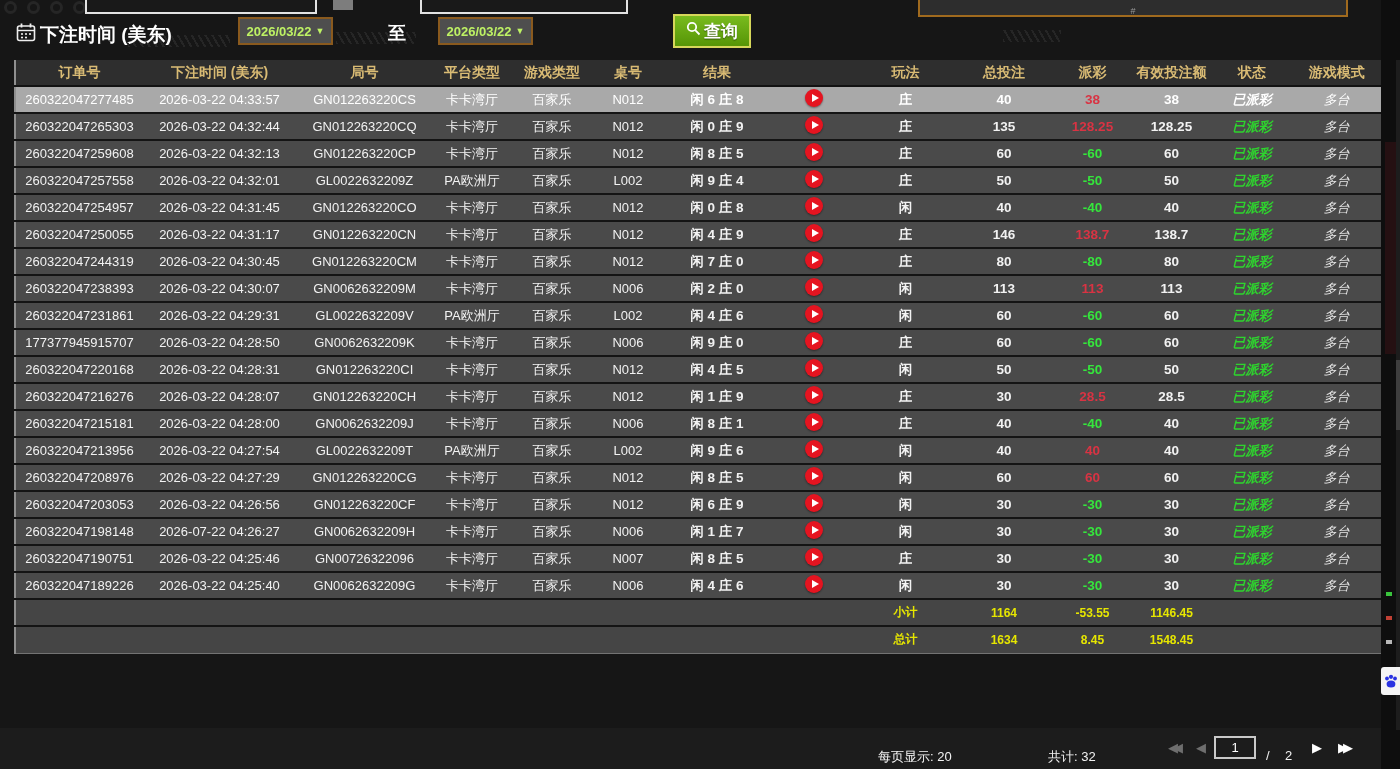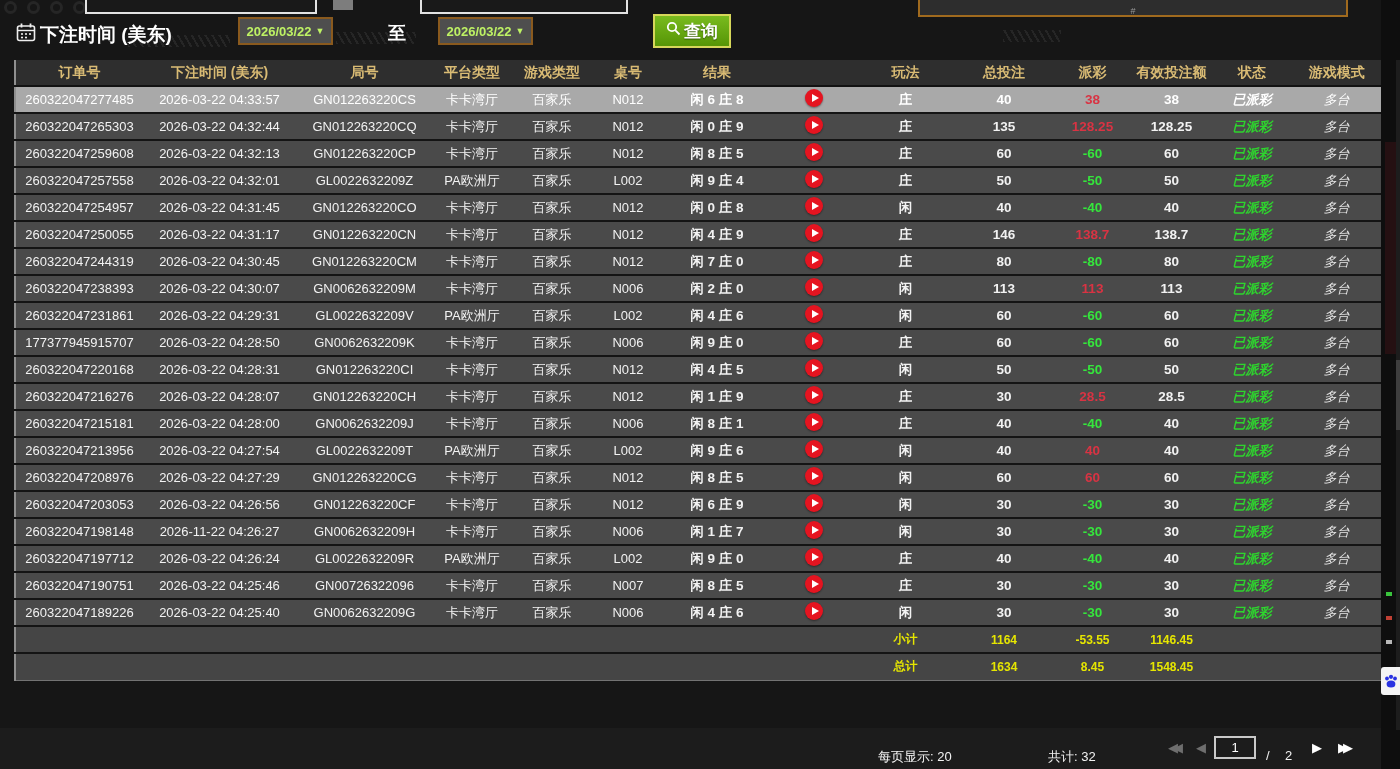--- a/index.html
+++ b/index.html
@@ -20,21 +20,21 @@
   .cut-check{position:absolute;left:333px;top:-8px;width:20px;height:18px;background:#7d7d7d;}
   .cut-select{position:absolute;left:918px;top:-13px;width:430px;height:30px;border:2px solid #a06a1e;background:#2d2d2d;color:#999;font-size:9px;text-align:center;line-height:44px;}
   
   .filter-bar{position:absolute;left:0;top:0;width:1400px;height:60px;}
   .cal-icon{position:absolute;left:16px;top:22px;width:20px;height:20px;}
   .bet-time-label{position:absolute;left:40px;top:22px;font-size:19px;font-weight:bold;color:#fff;}
   .date-select{position:absolute;top:17px;width:95px;height:28px;background:#4e4e4e;border:2px solid #8a5a1e;
     color:#bef264;font-size:13px;font-weight:bold;display:flex;align-items:center;justify-content:center;gap:4px;cursor:pointer;}
   .date-select .caret{font-size:9px;}
   .to-label{position:absolute;left:388px;top:21px;font-size:18px;font-weight:bold;color:#fff;}
-  .query-btn{position:absolute;left:653px;top:14px;width:78px;height:34px;
+  .query-btn{position:absolute;left:673px;top:14px;width:78px;height:34px;
     border:2px solid #d6d75a;background:linear-gradient(#79bb1e,#569506);
     color:#fff;font-size:17px;font-weight:bold;display:flex;align-items:center;justify-content:center;gap:3px;cursor:pointer;
     text-shadow:0 1px 1px rgba(0,0,0,.45);}
   
   table.grid{position:absolute;left:14px;top:60px;width:1366px;border-collapse:collapse;table-layout:fixed;
     border-left:2px solid #8f8f8f;border-right:1px solid #6a6a6a;}
   table.grid td{overflow:hidden;white-space:nowrap;text-align:center;vertical-align:middle;}
   thead td{height:26px;background:var(--hdrbg);color:var(--gold);font-weight:bold;font-size:14px;border-bottom:2px solid #121212;}
   tbody td{height:27px;background:var(--rowbg);border-bottom:2px solid #141414;font-size:13px;color:#f2f2f2;}
   tr.selected td{background:var(--selbg);color:#fff;}
@@ -438,51 +438,33 @@
     </td>
     <td class="c-play_type">闲</td>
     <td class="c-bet">30</td>
     <td class="c-payout loss">-30</td>
     <td class="c-valid">30</td>
     <td class="c-status">已派彩</td>
     <td class="c-mode">多台</td>
   </tr>
       <tr>
     <td class="c-order">260322047198148</td>
-    <td class="c-time">2026-11-22 04:26:27</td>
+    <td class="c-time">2026-07-22 04:26:27</td>
     <td class="c-round">GN0062632209H</td>
     <td class="c-platform">卡卡湾厅</td>
     <td class="c-game">百家乐</td>
     <td class="c-table">N006</td>
     <td class="c-result">闲 1 庄 7</td>
     <td class="c-video">
       <span class="play-icon"><span class="tri"></span></span>
     </td>
     <td class="c-play_type">闲</td>
     <td class="c-bet">30</td>
     <td class="c-payout loss">-30</td>
     <td class="c-valid">30</td>
-    <td class="c-status">已派彩</td>
-    <td class="c-mode">多台</td>
-  </tr>
-      <tr>
-    <td class="c-order">260322047197712</td>
-    <td class="c-time">2026-03-22 04:26:24</td>
-    <td class="c-round">GL0022632209R</td>
-    <td class="c-platform">PA欧洲厅</td>
-    <td class="c-game">百家乐</td>
-    <td class="c-table">L002</td>
-    <td class="c-result">闲 9 庄 0</td>
-    <td class="c-video">
-      <span class="play-icon"><span class="tri"></span></span>
-    </td>
-    <td class="c-play_type">庄</td>
-    <td class="c-bet">40</td>
-    <td class="c-payout loss">-40</td>
-    <td class="c-valid">40</td>
     <td class="c-status">已派彩</td>
     <td class="c-mode">多台</td>
   </tr>
       <tr>
     <td class="c-order">260322047190751</td>
     <td class="c-time">2026-03-22 04:25:46</td>
     <td class="c-round">GN00726322096</td>
     <td class="c-platform">卡卡湾厅</td>
     <td class="c-game">百家乐</td>
     <td class="c-table">N007</td>

